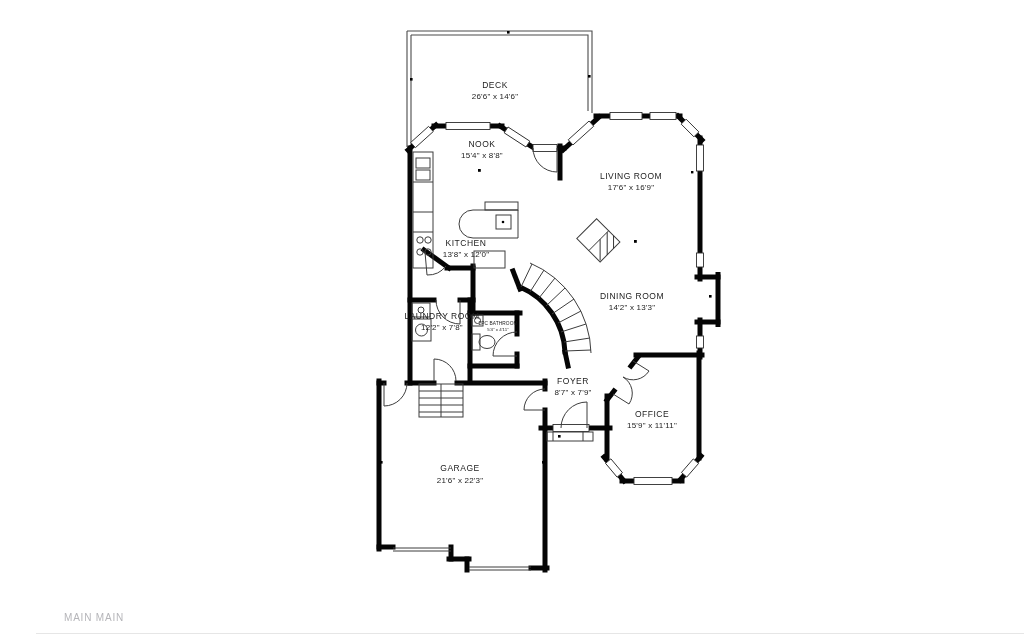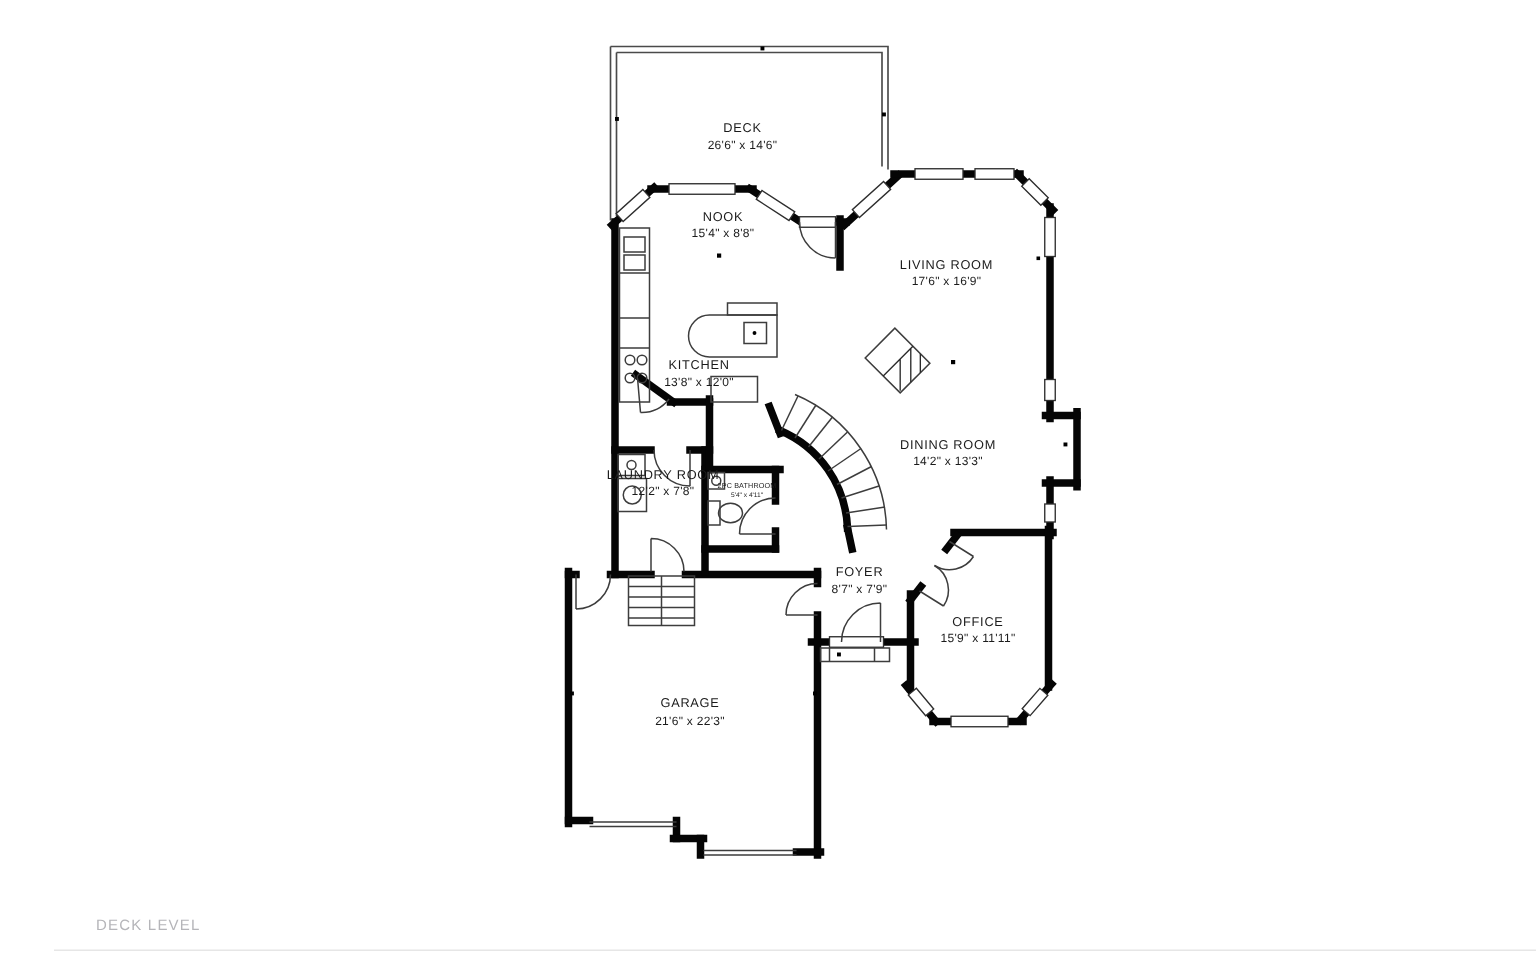--- a/index.html
+++ b/index.html
@@ -282,15 +282,15 @@
         <text class="lbl" x="616" y="417">OFFICE</text>
         <text class="dim" x="616" y="428">15'9" x 11'11"</text>
       </g>
       <g>
         <text class="lbl" x="424" y="471">GARAGE</text>
         <text class="dim" x="424" y="483">21'6" x 22'3"</text>
       </g>
     </g>
   </svg>
 
-  <div class="footer-label">DECK LEVEL</div>
+  <div class="footer-label">MAIN MAIN</div>
   <div class="hairline"></div>
 </div>
 
 </body></html>

